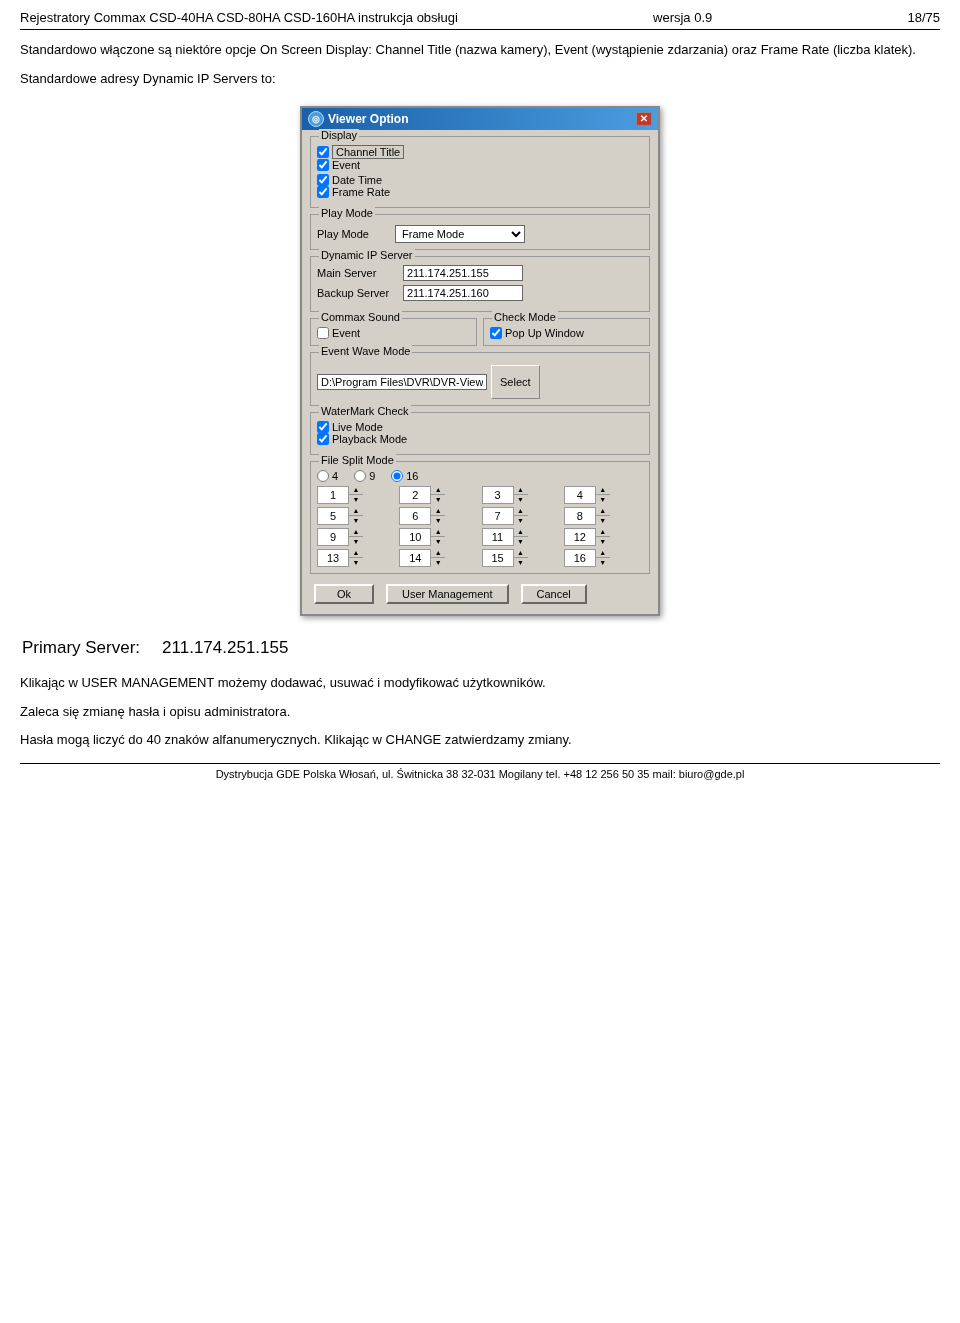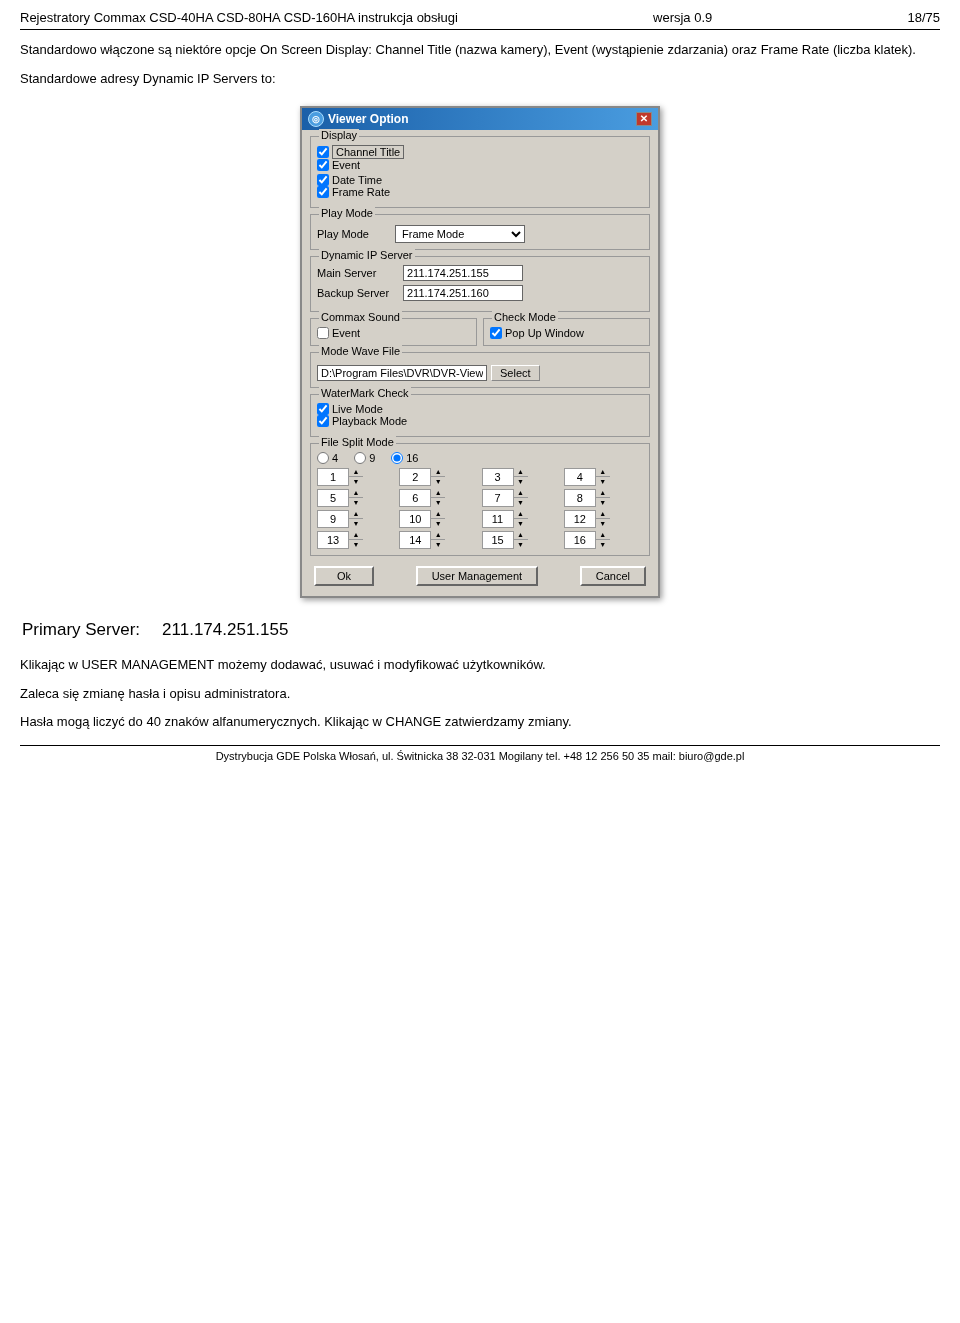--- a/index.html
+++ b/index.html
@@ -185,21 +185,21 @@
       font-size: 11px;
       padding: 1px 3px;
       width: 170px;
     }
     .select-btn {
       background: #d4d0c8;
       border: 1px solid #888;
       border-top-color: #fff;
       border-left-color: #fff;
       font-size: 11px;
-      padding: 1px 8px;
+      padding: 10px 8px;
       cursor: pointer;
     }
     .file-split-grid {
       display: grid;
       grid-template-columns: repeat(4, 1fr);
       gap: 3px;
       margin-top: 4px;
     }
     .spin-cell {
       display: flex;
@@ -244,22 +244,22 @@
       gap: 16px;
       margin-bottom: 4px;
     }
     .radio-item {
       display: flex;
       align-items: center;
       gap: 3px;
     }
     .bottom-buttons {
       display: flex;
-      justify-content: space-between;
-      gap: 20px;
+      justify-content: flex-start;
+      gap: 12px;
       margin-top: 4px;
       padding: 4px;
     }
     .win-btn {
       background: #d4d0c8;
       border: 2px solid;
       border-top-color: #fff;
       border-left-color: #fff;
       border-bottom-color: #666;
       border-right-color: #666;
@@ -376,21 +376,21 @@
         <div class="group-box warning-group">
           <span class="group-box-title">Check Mode</span>
           <div class="group-body check-item">
             <input type="checkbox" checked="" style="">
             <span>Pop Up Window</span>
           </div>
         </div>
       </div>
 
       <div class="group-box">
-        <span class="group-box-title">Mode Wave File</span>
+        <span class="group-box-title">Event Wave Mode</span>
         <div class="group-body wave-file-row">
           <input type="text" class="wave-input" value="D:\Program Files\DVR\DVR-Viewer\ev" style="">
           <button class="select-btn">Select</button>
         </div>
       </div>
 
       <div class="group-box">
         <span class="group-box-title">WaterMark Check</span>
         <div class="group-body check-row-split">
           <div class="check-item">

